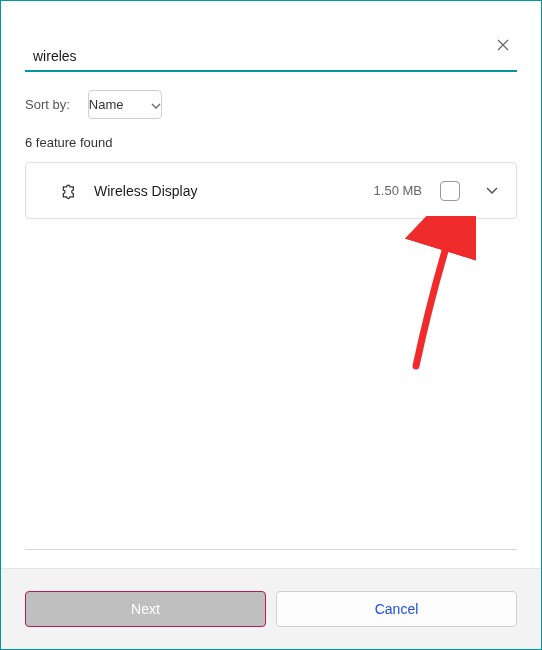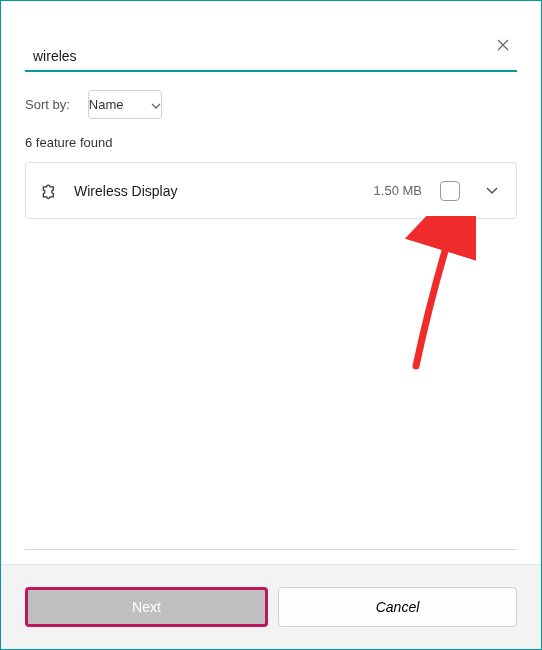--- a/index.html
+++ b/index.html
@@ -80,20 +80,21 @@
       color: #666;
     }
     .result-count {
       font-size: 13px;
       color: #333;
       margin-bottom: 12px;
     }
     .feature-list {
       border: 1px solid #e0e0e0;
       border-radius: 4px;
+      padding-left: 20px;
     }
     .feature-item {
       display: flex;
       align-items: center;
       padding: 16px 14px;
       gap: 14px;
     }
     .feature-icon {
       color: #333;
       display: flex;
@@ -155,28 +156,27 @@
     .btn {
       flex: 1;
       padding: 9px 0;
       border-radius: 4px;
       font-size: 14px;
       cursor: pointer;
       text-align: center;
     }
     .btn-primary {
       background: #bfbfbf;
-      border: 3px solid #be185d;
+      border: 1px solid #be185d;
       color: #fff;
     }
     .btn-secondary {
       background: #fdfdfd;
       border: 1px solid #d0d0d0;
-      color: #000000;
-      font-style: italic;
+      color: #1d4ed8;
     }
   </style>
 </head>
 <body>
 
 <div class="dialog-content">
 
   <div class="search-box">
     <input class="search-input" type="text" value="wireles" style="">
     <button class="clear-btn">

